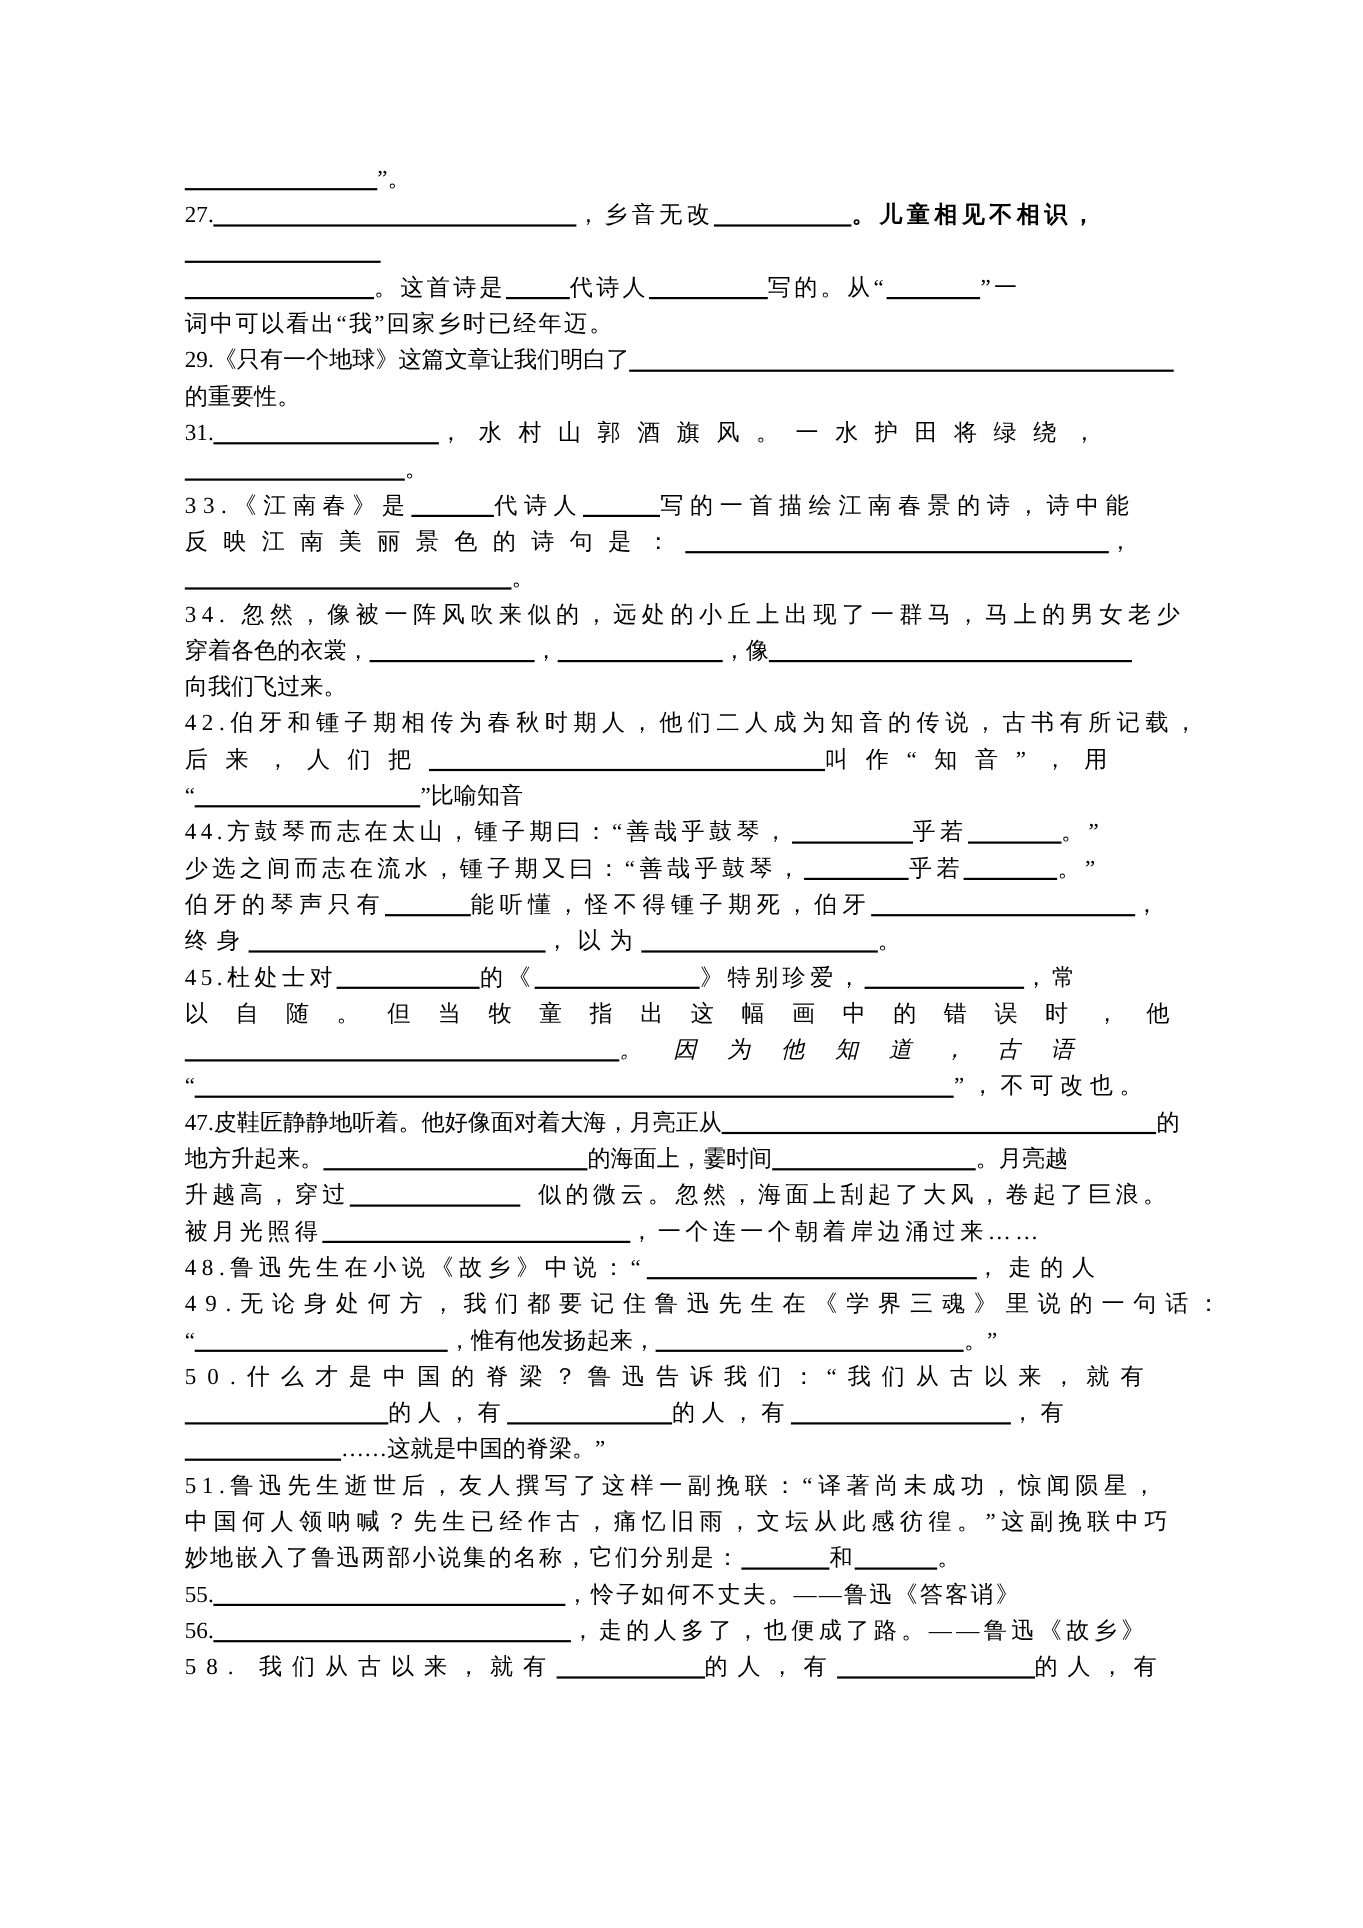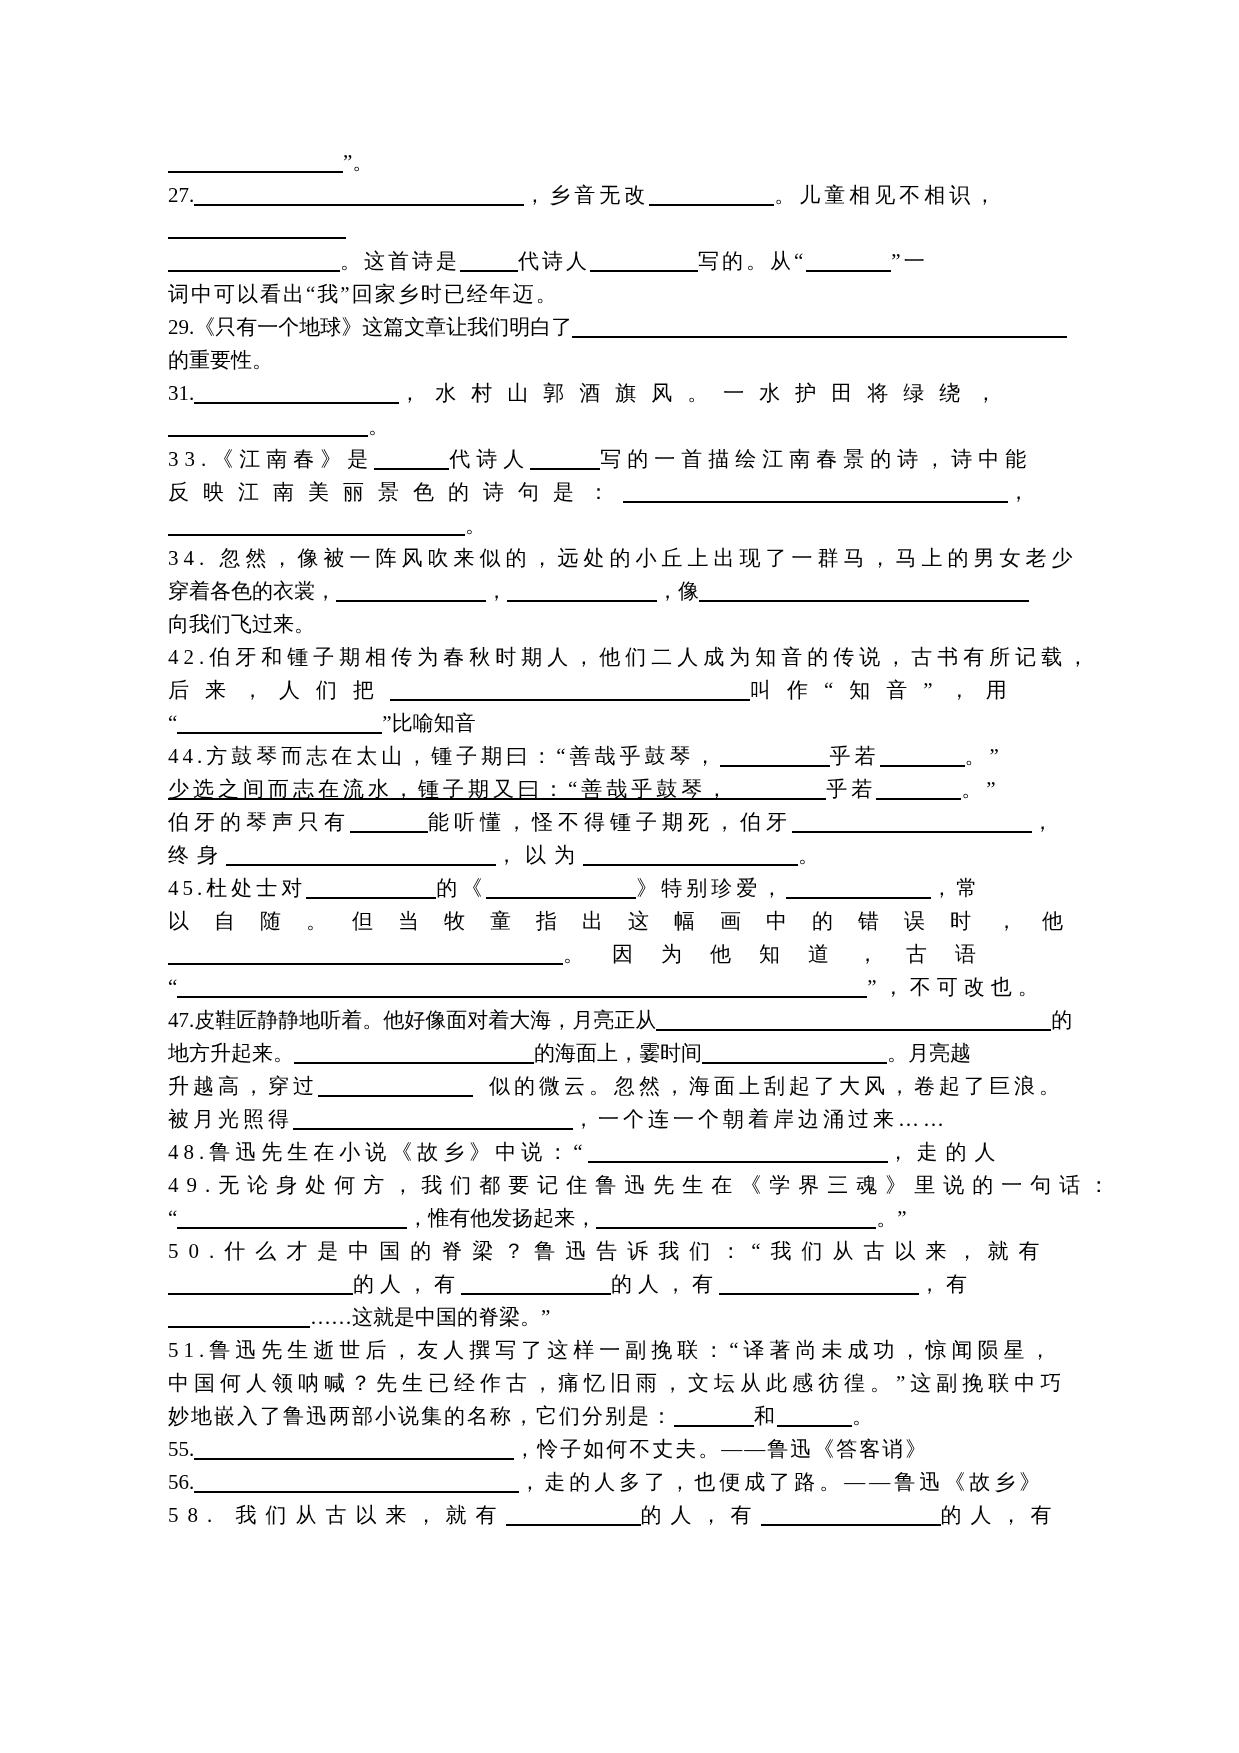--- a/index.html
+++ b/index.html
@@ -39,44 +39,44 @@
     border-bottom: 2px solid #000000;
     vertical-align: -4px;
   }
 </style>
 </head>
 <body>
 
 <div class="page">
   <div class="doc" id="doc">
       <div class="line"><span class="blank" style="width: 175px;"></span><span class="txt">”。</span></div>
-      <div class="line"><span class="txt">27. </span><span class="blank" style="width: 330px;"></span><span class="txt" style="letter-spacing: 4px;">，乡音无改</span><span class="blank" style="width: 125px;"></span><span class="txt" style="letter-spacing: 4px;">。儿童相见不相识，</span></div>
+      <div class="line"><span class="txt">27. </span><span class="blank" style="width: 330px;"></span><span class="txt" style="letter-spacing: 4px;">，乡音无改</span><span class="blank" style="width: 125px;"></span><span class="txt" style="letter-spacing: 4px; font-weight: bold;">。儿童相见不相识，</span></div>
       <div class="line"><span class="blank" style="width: 178px;"></span></div>
       <div class="line"><span class="blank" style="width: 172px;"></span><span class="txt" style="letter-spacing: 3px;">。这首诗是</span><span class="blank" style="width: 58px;"></span><span class="txt" style="letter-spacing: 3px;">代诗人</span><span class="blank" style="width: 108px;"></span><span class="txt" style="letter-spacing: 3px;">写的。从“</span><span class="blank" style="width: 85px;"></span><span class="txt" style="letter-spacing: 3px;">”一</span></div>
       <div class="line"><span class="txt" style="letter-spacing: 2px;">词中可以看出“我”回家乡时已经年迈。</span></div>
       <div class="line"><span class="txt">29.《只有一个地球》这篇文章让我们明白了</span><span class="blank" style="width: 495px;"></span></div>
       <div class="line"><span class="txt">的重要性。</span></div>
       <div class="line"><span class="txt">31.</span><span class="blank" style="width: 205px;"></span><span class="txt" style="letter-spacing: 15px;">，水村山郭酒旗风。一水护田将绿绕，</span></div>
       <div class="line"><span class="blank" style="width: 200px;"></span><span class="txt">。</span></div>
       <div class="line"><span class="txt" style="letter-spacing: 6px;">33.《江南春》是</span><span class="blank" style="width: 75px;"></span><span class="txt" style="letter-spacing: 6px;">代诗人</span><span class="blank" style="width: 70px;"></span><span class="txt" style="letter-spacing: 6px;">写的一首描绘江南春景的诗，诗中能</span></div>
       <div class="line"><span class="txt" style="letter-spacing: 14px;">反映江南美丽景色的诗句是：</span><span class="blank" style="width: 385px;"></span><span class="txt">，</span></div>
       <div class="line"><span class="blank" style="width: 297px;"></span><span class="txt">。</span></div>
       <div class="line"><span class="txt" style="letter-spacing: 5px;">34. 忽然，像被一阵风吹来似的，远处的小丘上出现了一群马，马上的男女老少</span></div>
       <div class="line"><span class="txt">穿着各色的衣裳，</span><span class="blank" style="width: 150px;"></span><span class="txt">，</span><span class="blank" style="width: 150px;"></span><span class="txt">，像</span><span class="blank" style="width: 330px;"></span></div>
       <div class="line"><span class="txt">向我们飞过来。</span></div>
       <div class="line"><span class="txt" style="letter-spacing: 5px;">42.伯牙和锺子期相传为春秋时期人，他们二人成为知音的传说，古书有所记载，</span></div>
       <div class="line"><span class="txt" style="letter-spacing: 16px;">后来，人们把</span><span class="blank" style="width: 360px;"></span><span class="txt" style="letter-spacing: 16px;">叫作“知音”，用</span></div>
       <div class="line"><span class="txt">“</span><span class="blank" style="width: 205px;"></span><span class="txt">”比喻知音</span></div>
       <div class="line"><span class="txt" style="letter-spacing: 4px;">44.方鼓琴而志在太山，锺子期曰：“善哉乎鼓琴，</span><span class="blank" style="width: 110px;"></span><span class="txt" style="letter-spacing: 4px;">乎若</span><span class="blank" style="width: 85px;"></span><span class="txt" style="letter-spacing: 4px;">。”</span></div>
-      <div class="line"><span class="txt" style="letter-spacing: 4px; text-decoration: underline;">少选之间而志在流水，锺子期又曰：“善哉乎鼓琴，</span><span class="blank" style="width: 95px;"></span><span class="txt" style="letter-spacing: 4px;">乎若</span><span class="blank" style="width: 85px;"></span><span class="txt" style="letter-spacing: 4px;">。”</span></div>
+      <div class="line"><span class="txt" style="letter-spacing: 4px;">少选之间而志在流水，锺子期又曰：“善哉乎鼓琴，</span><span class="blank" style="width: 95px;"></span><span class="txt" style="letter-spacing: 4px;">乎若</span><span class="blank" style="width: 85px;"></span><span class="txt" style="letter-spacing: 4px;">。”</span></div>
       <div class="line"><span class="txt" style="letter-spacing: 5px;">伯牙的琴声只有</span><span class="blank" style="width: 78px;"></span><span class="txt" style="letter-spacing: 5px;">能听懂，怪不得锺子期死，伯牙</span><span class="blank" style="width: 240px;"></span><span class="txt" style="letter-spacing: 5px;">，</span></div>
       <div class="line"><span class="txt" style="letter-spacing: 8px;">终身</span><span class="blank" style="width: 270px;"></span><span class="txt" style="letter-spacing: 8px;">，以为</span><span class="blank" style="width: 215px;"></span><span class="txt" style="letter-spacing: 8px;">。</span></div>
       <div class="line"><span class="txt" style="letter-spacing: 4px;">45.杜处士对</span><span class="blank" style="width: 130px;"></span><span class="txt" style="letter-spacing: 4px;">的《</span><span class="blank" style="width: 150px;"></span><span class="txt" style="letter-spacing: 4px;">》特别珍爱，</span><span class="blank" style="width: 145px;"></span><span class="txt" style="letter-spacing: 4px;">，常</span></div>
       <div class="line"><span class="txt" style="letter-spacing: 25px;">以自随。但当牧童指出这幅画中的错误时，他</span></div>
-      <div class="line"><span class="blank" style="width: 395px;"></span><span class="txt" style="letter-spacing: 28px;">。因为他知道，古语</span></div>
+      <div class="line"><span class="blank" style="width: 395px;"></span><span class="txt" style="letter-spacing: 28px; font-style: italic;">。因为他知道，古语</span></div>
       <div class="line"><span class="txt">“</span><span class="blank" style="width: 690px;"></span><span class="txt" style="letter-spacing: 6px;">”，不可改也。</span></div>
       <div class="line"><span class="txt">47.皮鞋匠静静地听着。他好像面对着大海，月亮正从</span><span class="blank" style="width: 395px;"></span><span class="txt">的</span></div>
       <div class="line"><span class="txt">地方升起来。</span><span class="blank" style="width: 240px;"></span><span class="txt">的海面上，霎时间</span><span class="blank" style="width: 185px;"></span><span class="txt">。月亮越</span></div>
       <div class="line"><span class="txt" style="letter-spacing: 4px;">升越高，穿过</span><span class="blank" style="width: 155px;"></span><span class="txt" style="letter-spacing: 4px; margin-left: 16px;">似的微云。忽然，海面上刮起了大风，卷起了巨浪。</span></div>
       <div class="line"><span class="txt" style="letter-spacing: 4px;">被月光照得</span><span class="blank" style="width: 280px;"></span><span class="txt" style="letter-spacing: 4px;">，一个连一个朝着岸边涌过来……</span></div>
       <div class="line"><span class="txt" style="letter-spacing: 5px;">48.鲁迅先生在小说《故乡》中说：“</span><span class="blank" style="width: 300px;"></span><span class="txt" style="letter-spacing: 8px;">，走的人</span></div>
       <div class="line"><span class="txt" style="letter-spacing: 8px;">49.无论身处何方，我们都要记住鲁迅先生在《学界三魂》里说的一句话：</span></div>
       <div class="line"><span class="txt">“</span><span class="blank" style="width: 230px;"></span><span class="txt">，惟有他发扬起来，</span><span class="blank" style="width: 280px;"></span><span class="txt">。”</span></div>
       <div class="line"><span class="txt" style="letter-spacing: 10px;">50.什么才是中国的脊梁？鲁迅告诉我们：“我们从古以来，就有</span></div>
       <div class="line"><span class="blank" style="width: 185px;"></span><span class="txt" style="letter-spacing: 6px;">的人，有</span><span class="blank" style="width: 150px;"></span><span class="txt" style="letter-spacing: 6px;">的人，有</span><span class="blank" style="width: 200px;"></span><span class="txt" style="letter-spacing: 6px;">，有</span></div>

